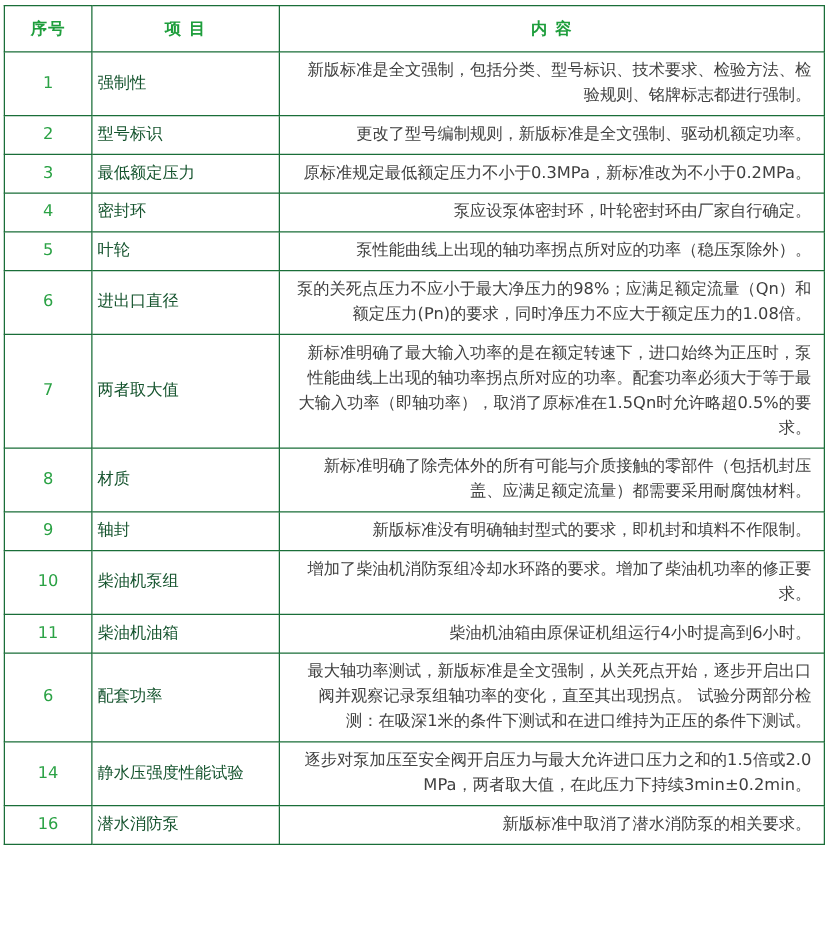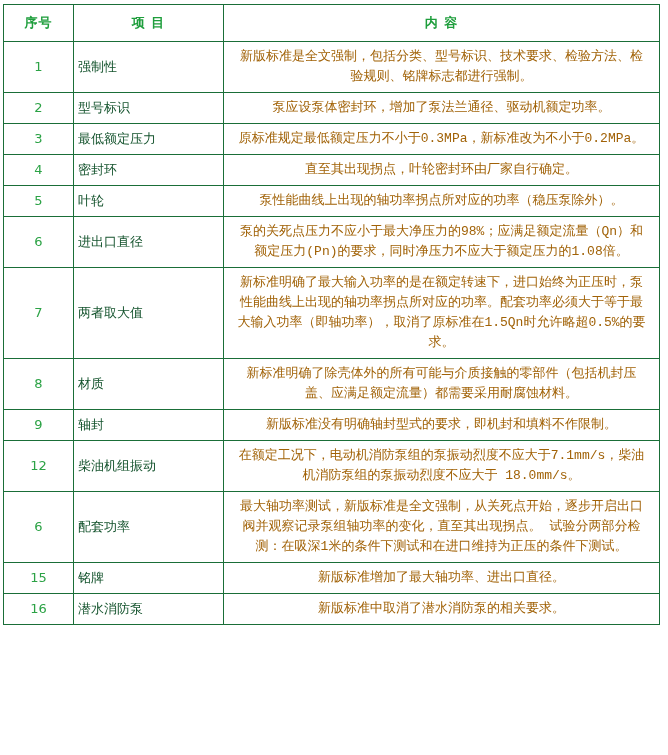--- a/index.html
+++ b/index.html
@@ -48,25 +48,24 @@
     text-align: center;
     padding: 5px 2px;
     line-height: 20px;
   }
   td.item-cell {
     color: #14532d;
     padding: 5px 4px;
     line-height: 20px;
   }
   td.content-cell {
-    color: #a16207;
-    text-align: center;
+    color: #404040;
+    text-align: right;
     padding: 5px 10px;
     line-height: 20px;
-    font-family: Liberation Mono, monospace;
   }
 </style>
 </head>
 <body>
 
 <div class="page">
   <table class="std-table">
     <colgroup>
       <col class="col-no">
       <col class="col-item">
@@ -81,31 +80,31 @@
     </thead>
     <tbody id="rows-body">
         <tr>
       <td class="no-cell">1</td>
       <td class="item-cell">强制性</td>
       <td class="content-cell">新版标准是全文强制，包括分类、型号标识、技术要求、检验方法、检验规则、铭牌标志都进行强制。</td>
     </tr>
         <tr>
       <td class="no-cell">2</td>
       <td class="item-cell">型号标识</td>
-      <td class="content-cell">泵应设泵体密封环，增加了泵法兰通径、驱动机额定功率。</td>
+      <td class="content-cell">更改了型号编制规则，新版标准是全文强制、驱动机额定功率。</td>
     </tr>
         <tr>
       <td class="no-cell">3</td>
       <td class="item-cell">最低额定压力</td>
       <td class="content-cell">原标准规定最低额定压力不小于0.3MPa，新标准改为不小于0.2MPa。</td>
     </tr>
         <tr>
       <td class="no-cell">4</td>
       <td class="item-cell">密封环</td>
-      <td class="content-cell">直至其出现拐点，叶轮密封环由厂家自行确定。</td>
+      <td class="content-cell">泵应设泵体密封环，叶轮密封环由厂家自行确定。</td>
     </tr>
         <tr>
       <td class="no-cell">5</td>
       <td class="item-cell">叶轮</td>
       <td class="content-cell">泵性能曲线上出现的轴功率拐点所对应的功率（稳压泵除外）。</td>
     </tr>
         <tr>
       <td class="no-cell">6</td>
       <td class="item-cell">进出口直径</td>
       <td class="content-cell">泵的关死点压力不应小于最大净压力的98%；应满足额定流量（Qn）和额定压力(Pn)的要求，同时净压力不应大于额定压力的1.08倍。</td>
@@ -119,33 +118,38 @@
       <td class="no-cell">8</td>
       <td class="item-cell">材质</td>
       <td class="content-cell">新标准明确了除壳体外的所有可能与介质接触的零部件（包括机封压盖、应满足额定流量）都需要采用耐腐蚀材料。</td>
     </tr>
         <tr>
       <td class="no-cell">9</td>
       <td class="item-cell">轴封</td>
       <td class="content-cell">新版标准没有明确轴封型式的要求，即机封和填料不作限制。</td>
     </tr>
         <tr>
-      <td class="no-cell">12</td>
-      <td class="item-cell">柴油机组振动</td>
-      <td class="content-cell">在额定工况下，电动机消防泵组的泵振动烈度不应大于7.1mm/s，柴油机消防泵组的泵振动烈度不应大于 18.0mm/s。</td>
+      <td class="no-cell">10</td>
+      <td class="item-cell">柴油机泵组</td>
+      <td class="content-cell">增加了柴油机消防泵组冷却水环路的要求。增加了柴油机功率的修正要求。</td>
+    </tr>
+        <tr>
+      <td class="no-cell">11</td>
+      <td class="item-cell">柴油机油箱</td>
+      <td class="content-cell">柴油机油箱由原保证机组运行4小时提高到6小时。</td>
     </tr>
         <tr>
       <td class="no-cell">6</td>
       <td class="item-cell">配套功率</td>
       <td class="content-cell">最大轴功率测试，新版标准是全文强制，从关死点开始，逐步开启出口阀并观察记录泵组轴功率的变化，直至其出现拐点。 试验分两部分检测：在吸深1米的条件下测试和在进口维持为正压的条件下测试。</td>
     </tr>
         <tr>
-      <td class="no-cell">15</td>
-      <td class="item-cell">铭牌</td>
-      <td class="content-cell">新版标准增加了最大轴功率、进出口直径。</td>
+      <td class="no-cell">14</td>
+      <td class="item-cell">静水压强度性能试验</td>
+      <td class="content-cell">逐步对泵加压至安全阀开启压力与最大允许进口压力之和的1.5倍或2.0MPa，两者取大值，在此压力下持续3min±0.2min。</td>
     </tr>
         <tr>
       <td class="no-cell">16</td>
       <td class="item-cell">潜水消防泵</td>
       <td class="content-cell">新版标准中取消了潜水消防泵的相关要求。</td>
     </tr>
       </tbody>
   </table>
 
 </div>

